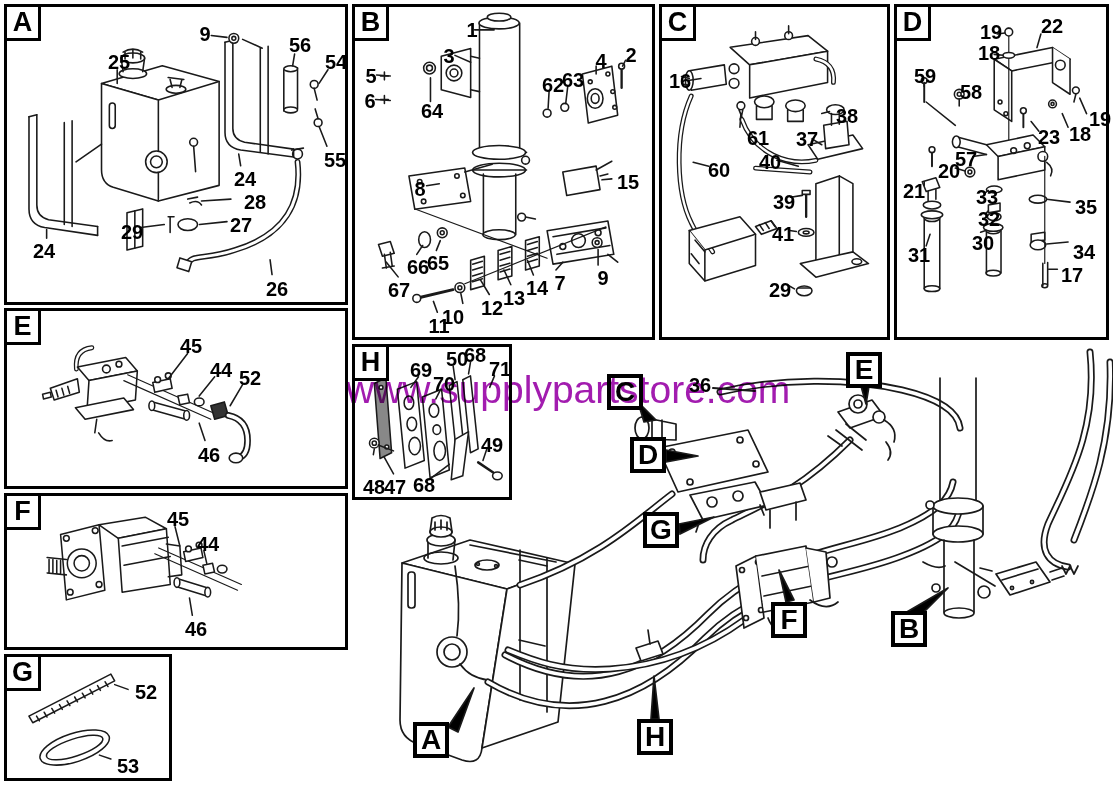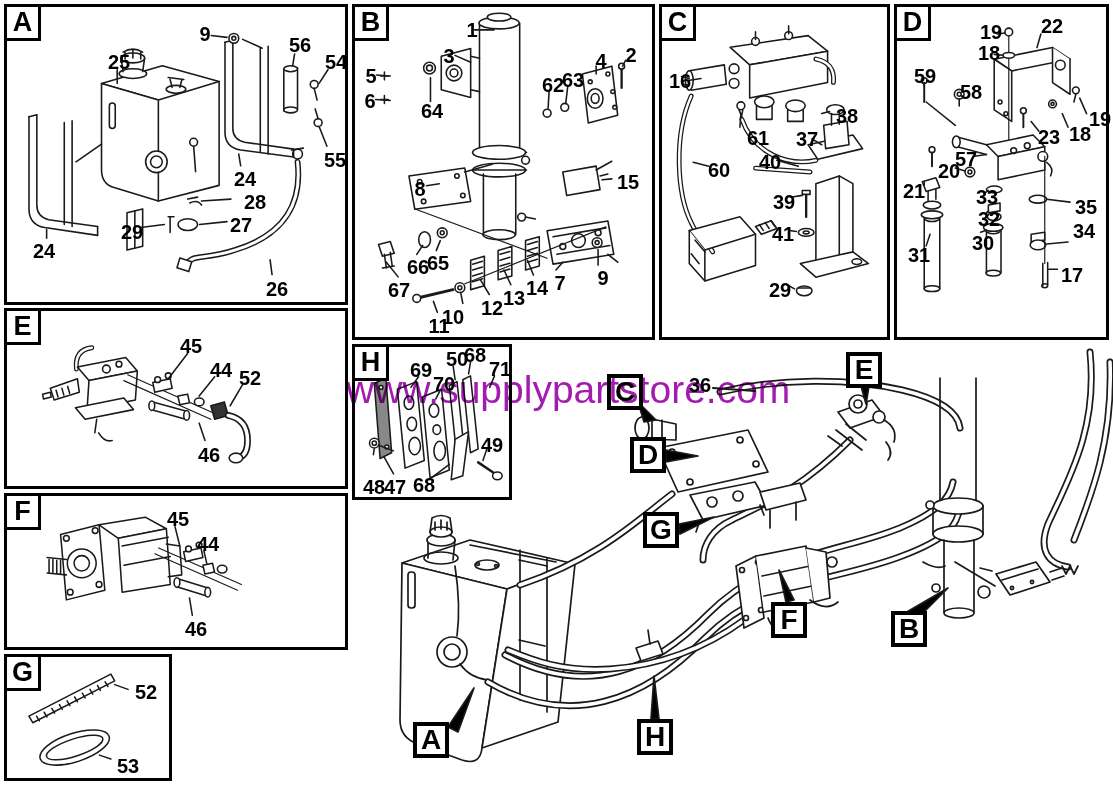--- a/index.html
+++ b/index.html
@@ -469,21 +469,21 @@
         <span class="plabel" style="left: 203px; top: 112px;">19</span>
         <span class="plabel" style="left: 183px; top: 127px;">18</span>
         <span class="plabel" style="left: 152px; top: 130px;">23</span>
         <span class="plabel" style="left: 69px; top: 152px;">57</span>
         <span class="plabel" style="left: 52px; top: 164px;">20</span>
         <span class="plabel" style="left: 17px; top: 184px;">21</span>
         <span class="plabel" style="left: 90px; top: 190px;">33</span>
         <span class="plabel" style="left: 189px; top: 200px;">35</span>
         <span class="plabel" style="left: 92px; top: 212px;">32</span>
         <span class="plabel" style="left: 86px; top: 236px;">30</span>
-        <span class="plabel" style="left: 187px; top: 224px;">34</span>
+        <span class="plabel" style="left: 187px; top: 245px;">34</span>
         <span class="plabel" style="left: 22px; top: 248px;">31</span>
         <span class="plabel" style="left: 175px; top: 268px;">17</span>
       </div>
   </div>
 
   <div class="panel" style="left:4px;top:308px;width:344px;height:181px;z-index:2;">
     <div class="lbox">E</div>
     <svg class="art" viewBox="0 0 344 181">
       <g stroke="#1a1a1a" fill="none" stroke-width="1.6" stroke-linecap="round" stroke-linejoin="round">
         <path d="M85,38 q-18,2 -16,22" stroke-width="5"></path>

